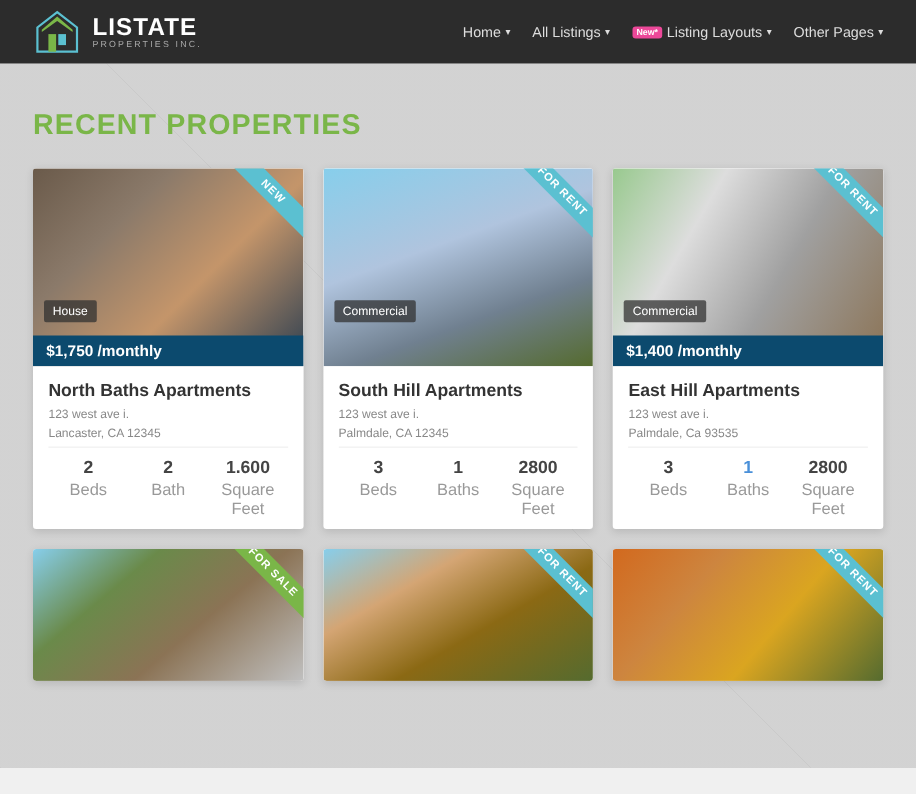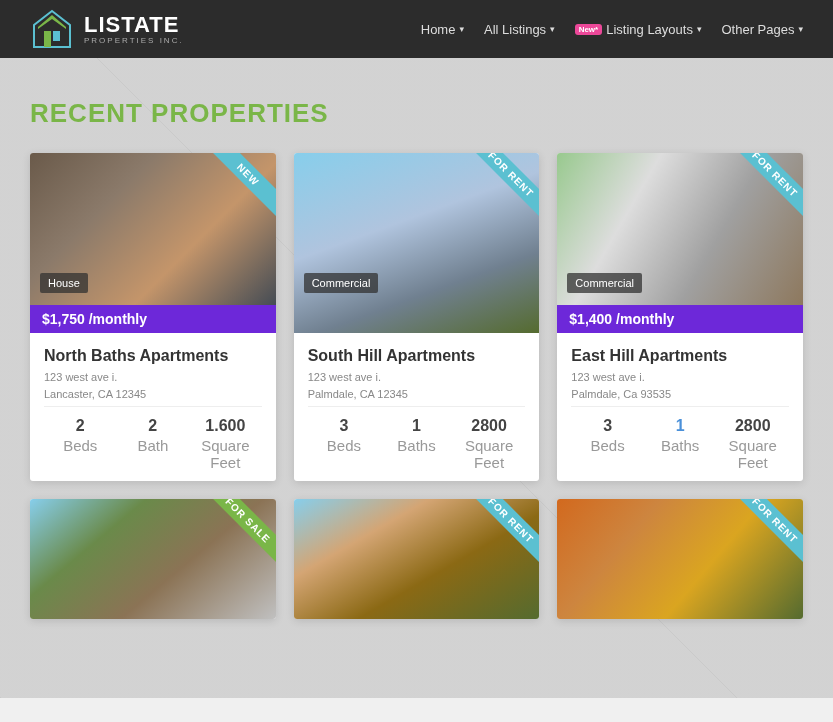--- a/index.html
+++ b/index.html
@@ -132,21 +132,21 @@
       background: rgba(50,50,50,0.75);
       color: #fff;
       font-size: 11px;
       padding: 4px 8px;
       border-radius: 2px;
     }
     .price-badge {
       position: absolute;
       bottom: 0;
       left: 0;
-      background: #6d28d9;
+      background: #0c4a6e;
       color: #fff;
       font-size: 14px;
       font-weight: bold;
       padding: 6px 12px;
       width: 100%;
     }
 
     .card-body {
       padding: 14px 14px 10px;
     }

